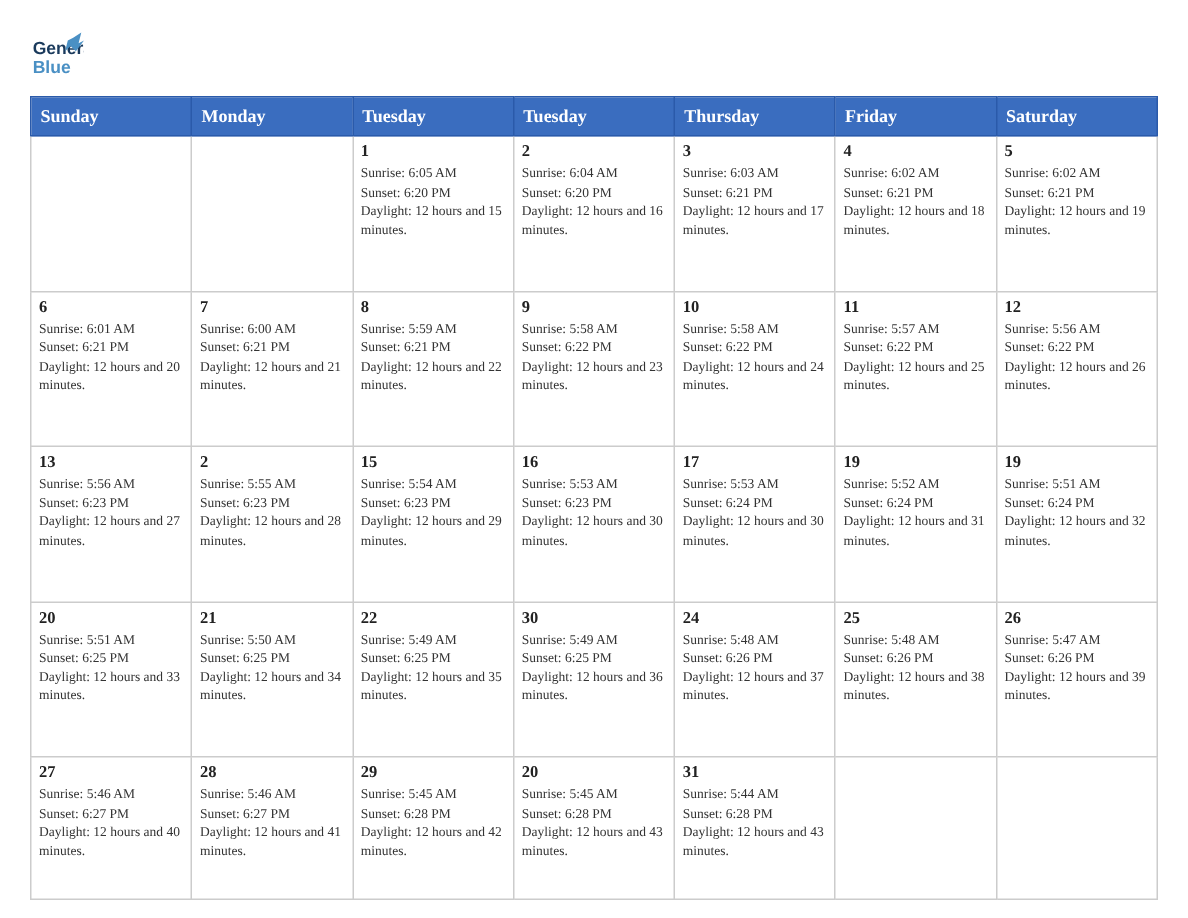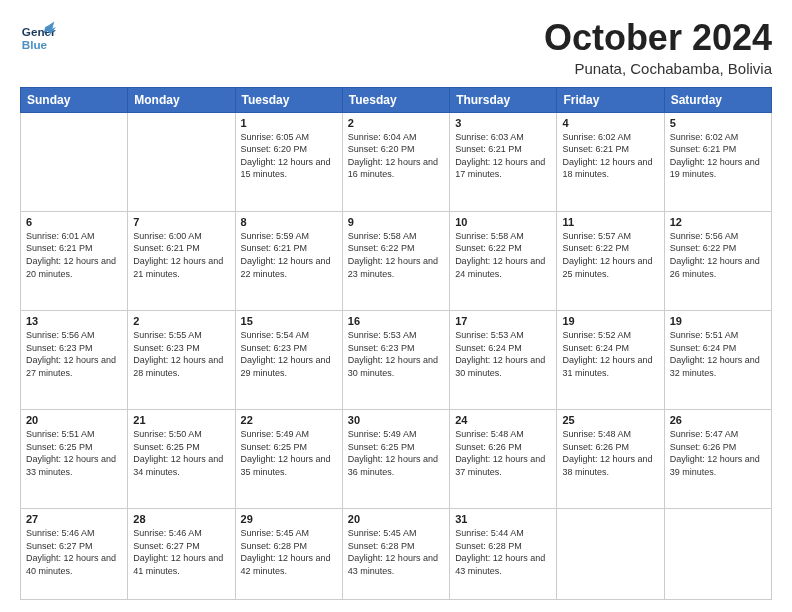--- a/index.html
+++ b/index.html
@@ -35,20 +35,21 @@
     .location {
       font-size: 15px;
       color: #333;
       margin-top: 2px;
     }
     .calendar {
       flex: 1;
       border-collapse: collapse;
       width: 100%;
       table-layout: fixed;
+      font-family: Liberation Serif, serif;
     }
     .calendar th {
       background: #3a6dbf;
       color: #fff;
       text-align: left;
       padding: 5px 6px;
       font-size: 12px;
       font-weight: bold;
       border: 1px solid #2a5aaa;
     }
@@ -93,24 +94,20 @@
 <body>
 
 <div class="page">
   <div class="header">
     <div class="logo-wrapper">
       <svg class="logo-icon" viewBox="0 0 40 40" xmlns="http://www.w3.org/2000/svg">
         <text x="2" y="20" font-size="13" font-weight="bold" fill="#1a3a5c">General</text>
         <text x="2" y="34" font-size="13" font-weight="bold" fill="#4a90c4">Blue</text>
         <polygon points="32,8 38,4 36,12 40,10 34,18 30,14 26,18 28,10" fill="#4a90c4"></polygon>
       </svg>
-    </div>
-    <div class="title-block">
-      <div class="month-year">October 2024</div>
-      <div class="location">Punata, Cochabamba, Bolivia</div>
     </div>
   </div>
 
   <table class="calendar">
     <thead>
       <tr>
         <th>Sunday</th>
         <th>Monday</th>
         <th>Tuesday</th>
         <th>Tuesday</th>

